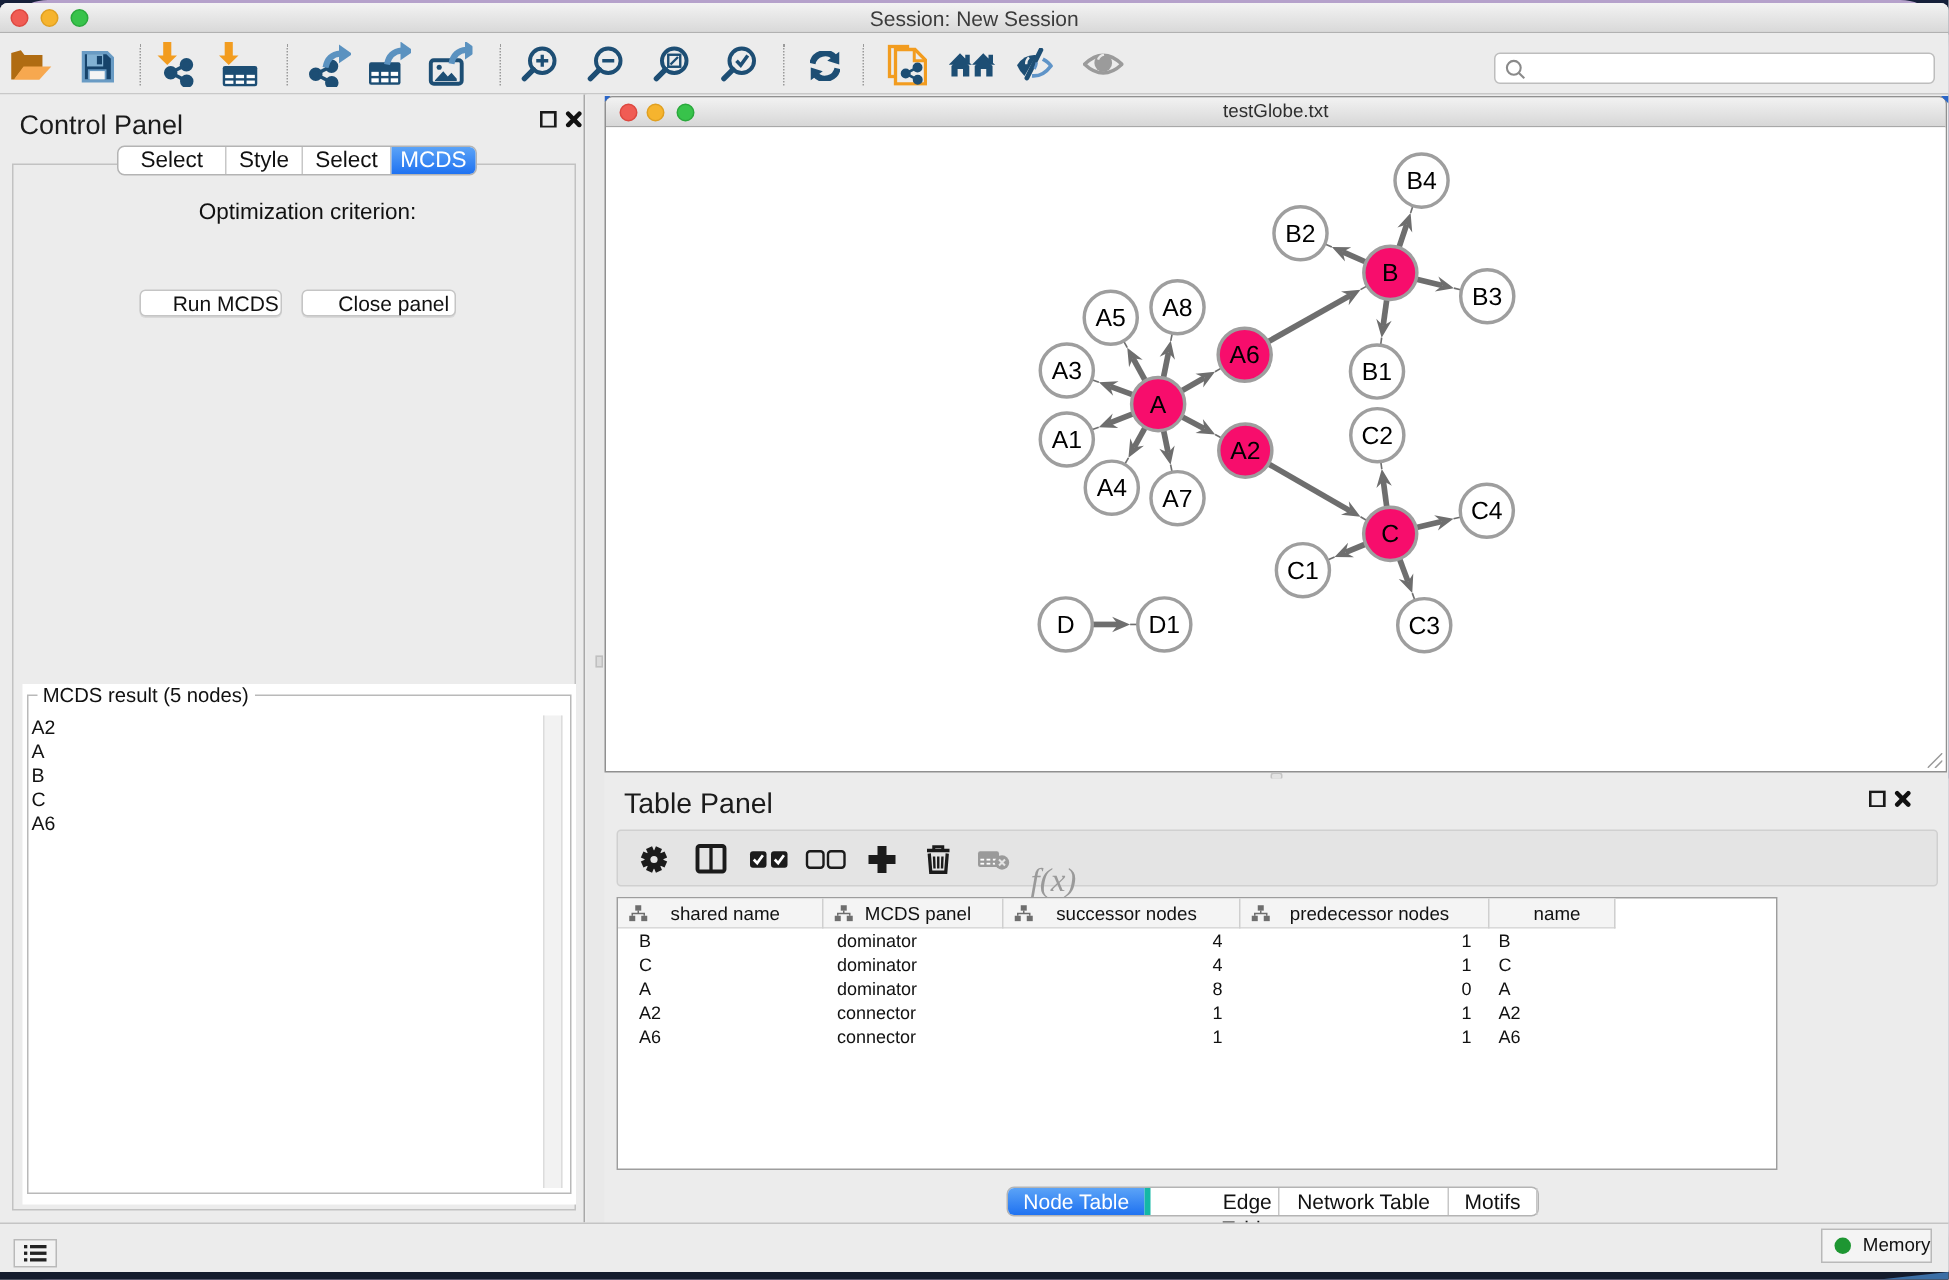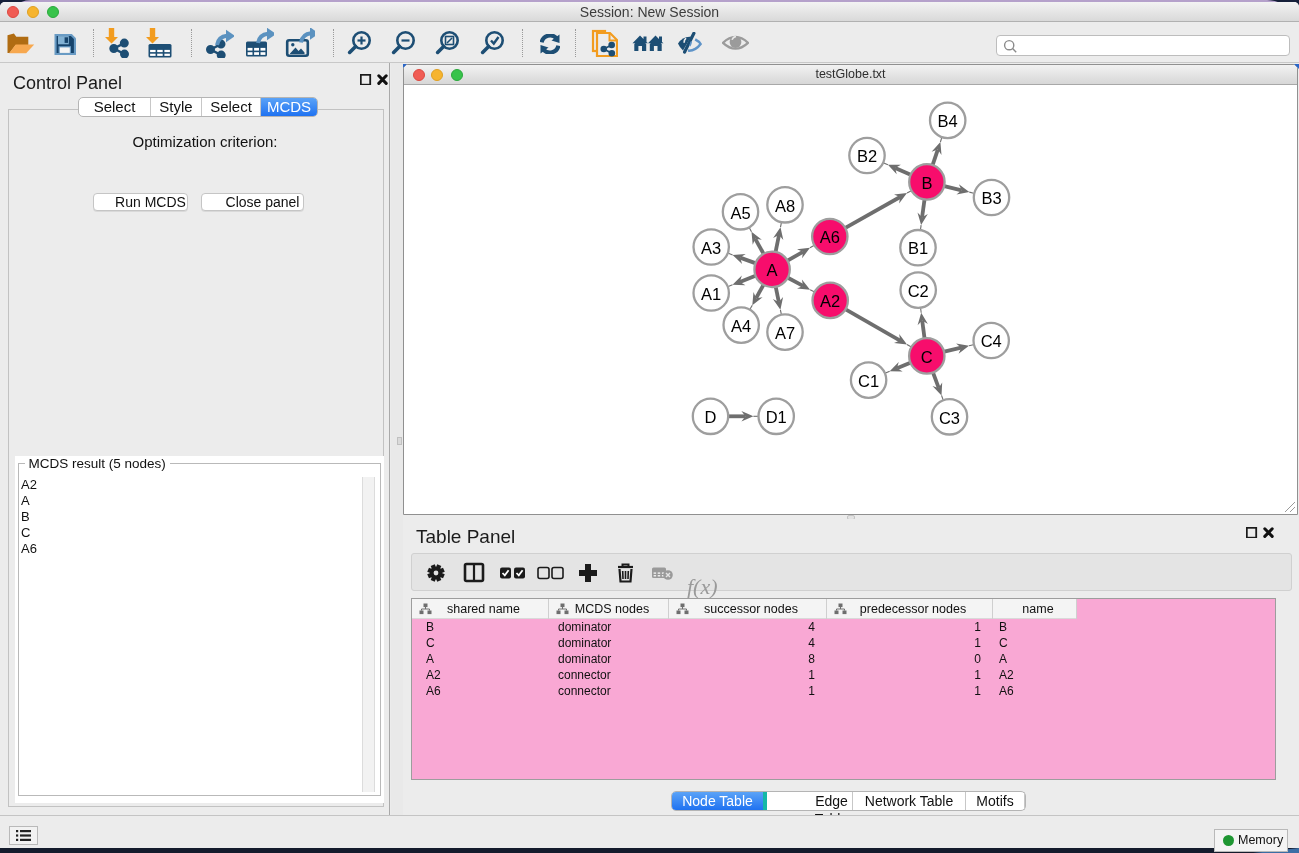--- a/index.html
+++ b/index.html
@@ -82,44 +82,44 @@
   #nettitle .t3 { left:47px; background:#38c34b; border:0.5px solid #2aa93c; }
   #nettitle .ttl { position:absolute; top:0; left:0; right:0; text-align:center;
      font-size:12.5px; color:#2e2e2e; line-height:19px; }
   #netcanvas { position:absolute; top:20px; left:0; width:893px; height:429px; background:#fff; }
 
   
   #tpanel { position:absolute; top:517px; left:403px; width:896px; height:296px; background:#ececec; }
   #tpanel .hdr { position:absolute; top:7px; left:13px; font-size:19px; color:#1b1b1b; }
   #ttoolbar { position:absolute; top:34px; left:8px; width:881px; height:38px;
      background:#e4e4e4; border:1px solid #d0d0d0; border-radius:3px; }
-  #ttable { position:absolute; top:79px; left:8px; width:865px; height:182px;
-     background:#f9a8d4; border:1px solid #9d9d9d; }
+  #ttable { position:absolute; top:79px; left:8px; width:774px; height:182px;
+     background:#ffffff; border:1px solid #9d9d9d; }
   .trow { position:absolute; left:0; width:100%; height:16px; font-size:12px; color:#111; }
   .thead { position:absolute; top:0; left:0; height:20px; width:665px;
      background:#f4f4f4; border-bottom:1px solid #d9d9d9; }
   .thc { position:absolute; top:0; height:20px; border-right:1px solid #cfcfcf;
      font-size:12.5px; color:#111; text-align:center; line-height:20px; text-indent:7px; }
   
   #btabs { position:absolute; top:272px; left:268px; height:20px; display:flex;
      border:1px solid #b4b4b4; border-radius:5px; background:#fff; }
   #btabs div { font-size:14px; line-height:18px; color:#111; text-align:center;
      border-right:1px solid #c7c7c7; }
   #btabs div:first-child { border-right:none; border-radius:4px 0 0 4px;
      background:linear-gradient(#5ba3f7,#1f72f1); color:#fff; }
   #btabs div:nth-child(2) { border-left:4px solid #14b8a6;padding-left:44px; }
 
   
   #statusbar { position:absolute; top:813px; left:0; width:1299px; height:32px;
      background:#ececec; border-top:1px solid #c4c4c4; }
   #listbtn { position:absolute; top:10px; left:9px; width:29px; height:19px;
      background:#f2f2f2; border:1px solid #b9b9b9; }
-  #membtn { position:absolute; top:13px; right:11px; width:74px; height:23px;
+  #membtn { position:absolute; top:3px; right:11px; width:74px; height:23px;
      background:#f4f4f4; border:1px solid #b9b9b9; font-size:12.5px; color:#111;
-     line-height:21px; text-align:left; padding-left:23px; }
+     line-height:21px; text-align:right; padding-left:7px; }
   #membtn .dot { position:absolute; left:8px; top:4.5px; width:11px; height:11px;
      border-radius:50%; background:#1e9632; }
   #bottomstrip { position:absolute; top:848px; left:0; width:1299px; height:5px; background:#141b2c; }
 </style>
 </head>
 <body>
 <div id="root">
  <div id="bottomstrip">
       <svg style="position:absolute;right:0;bottom:0" width="46" height="5">
         <path d="M46 0 L46 5 L0 5 Z" fill="#3b6ea5"></path>
@@ -475,21 +475,21 @@
         </div>
     <div id="ttable">
       <div class="thead">
             <div class="thc" style="left:0px;width:137px;">shared name</div>
             <svg width="13" height="12" viewBox="0 0 13 12" style="position:absolute;left:7px;top:4px">
               <rect x="4.5" y="0.5" width="4" height="3.6" fill="#6e6e6e"></rect>
               <rect x="0.5" y="7.5" width="4" height="3.6" fill="#6e6e6e"></rect>
               <rect x="8.5" y="7.5" width="4" height="3.6" fill="#6e6e6e"></rect>
               <path d="M6.5 4 L6.5 6 M2.5 7.5 L2.5 6 L10.5 6 L10.5 7.5" fill="none" stroke="#6e6e6e" stroke-width="1"></path>
             </svg>
-            <div class="thc" style="left:137px;width:120px;">MCDS nodes</div>
+            <div class="thc" style="left:137px;width:120px;">MCDS panel</div>
             <svg width="13" height="12" viewBox="0 0 13 12" style="position:absolute;left:144px;top:4px">
               <rect x="4.5" y="0.5" width="4" height="3.6" fill="#6e6e6e"></rect>
               <rect x="0.5" y="7.5" width="4" height="3.6" fill="#6e6e6e"></rect>
               <rect x="8.5" y="7.5" width="4" height="3.6" fill="#6e6e6e"></rect>
               <path d="M6.5 4 L6.5 6 M2.5 7.5 L2.5 6 L10.5 6 L10.5 7.5" fill="none" stroke="#6e6e6e" stroke-width="1"></path>
             </svg>
             <div class="thc" style="left:257px;width:158px;">successor nodes</div>
             <svg width="13" height="12" viewBox="0 0 13 12" style="position:absolute;left:264px;top:4px">
               <rect x="4.5" y="0.5" width="4" height="3.6" fill="#6e6e6e"></rect>
               <rect x="0.5" y="7.5" width="4" height="3.6" fill="#6e6e6e"></rect>

